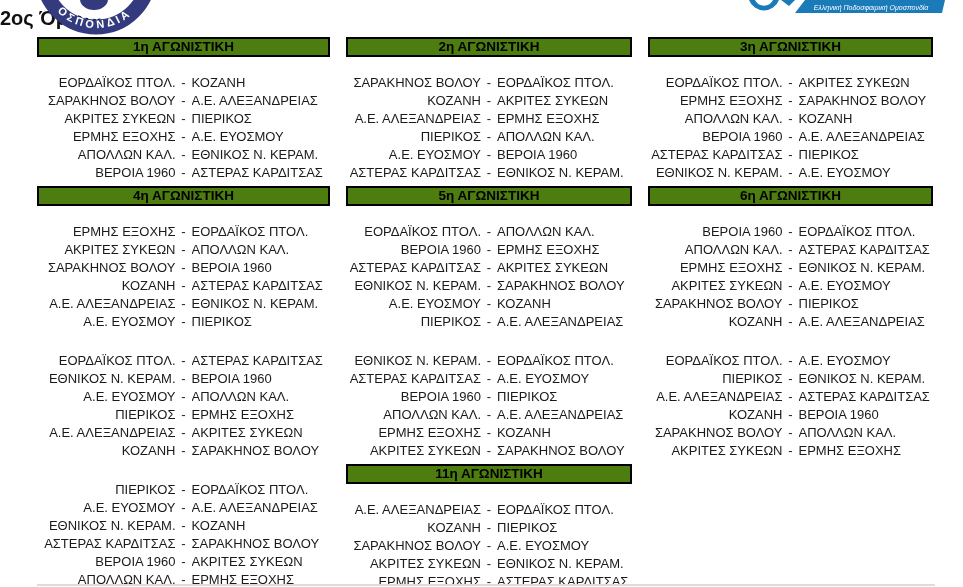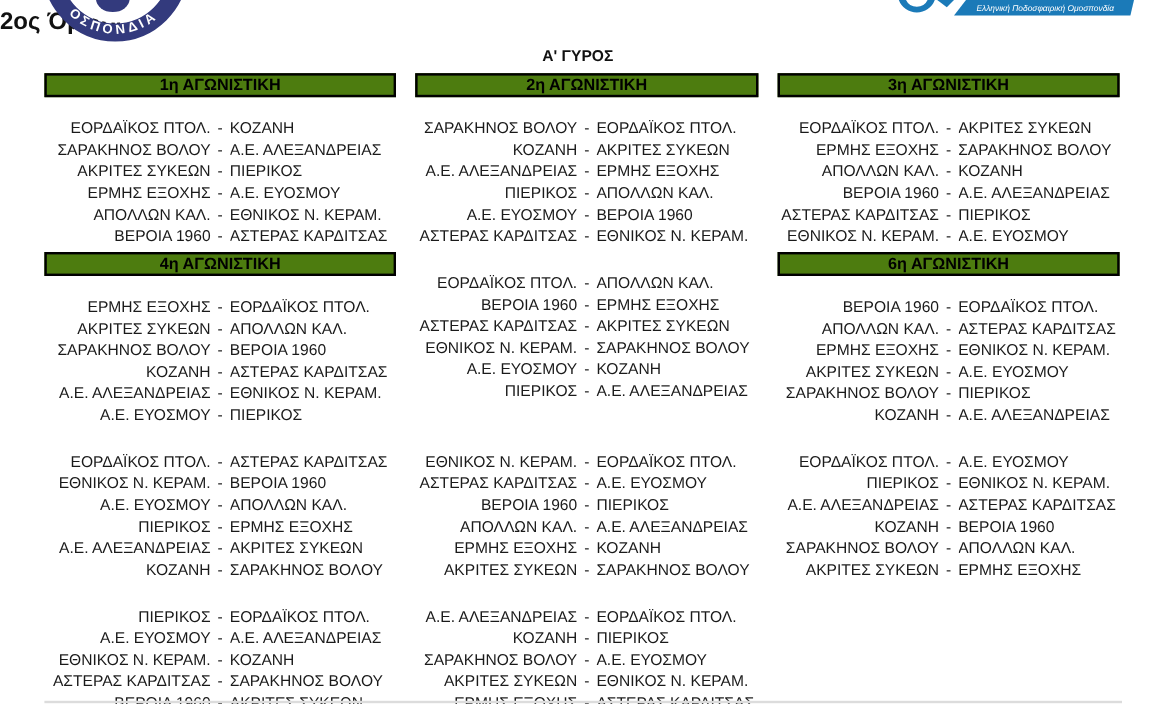--- a/index.html
+++ b/index.html
@@ -80,21 +80,20 @@
   <div class="logo-right">
     <svg width="200" height="18" viewBox="0 0 200 18">
       <path d="M 4 0 A 16 16 0 0 0 34 0 L 28 0 A 10 10 0 0 1 10 0 Z" fill="#1b7ab8"></path>
       <path d="M 36 0 L 50 0 L 44 6 Z" fill="#1b7ab8"></path>
       <polygon points="60,0 200,0 197,13 50,13" fill="#1b7ab8"></polygon>
       <text x="126" y="9.5" text-anchor="middle" font-size="7" font-style="italic" fill="#ffffff" font-family="Liberation Sans, sans-serif">Ελληνική Ποδοσφαιρική Ομοσπονδία</text>
     </svg>
   </div>
 
   <h1 class="doc-title">2ος Όμιλος</h1>
-  <h2 class="round-title">Α' ΓΥΡΟΣ</h2>
 
   <div class="grid">
   <div class="md-box">
     <div class="md-header">1η ΑΓΩΝΙΣΤΙΚΗ</div>
     <div class="fixtures">
   <div class="fixture">
     <span class="home">ΕΟΡΔΑΪΚΟΣ ΠΤΟΛ.</span>
     <span class="dash">-</span>
     <span class="away">ΚΟΖΑΝΗ</span>
   </div>
@@ -248,20 +247,21 @@
 
   <div class="fixture">
     <span class="home">Α.Ε. ΕΥΟΣΜΟΥ</span>
     <span class="dash">-</span>
     <span class="away">ΠΙΕΡΙΚΟΣ</span>
   </div>
 </div>
   </div>
 
   <div class="md-box">
+    <div class="md-header">5η ΑΓΩΝΙΣΤΙΚΗ</div>
     <div class="fixtures">
   <div class="fixture">
     <span class="home">ΕΟΡΔΑΪΚΟΣ ΠΤΟΛ.</span>
     <span class="dash">-</span>
     <span class="away">ΑΠΟΛΛΩΝ ΚΑΛ.</span>
   </div>
 
   <div class="fixture">
     <span class="home">ΒΕΡΟΙΑ 1960</span>
     <span class="dash">-</span>
@@ -489,20 +489,21 @@
 
   <div class="fixture">
     <span class="home">ΑΠΟΛΛΩΝ ΚΑΛ.</span>
     <span class="dash">-</span>
     <span class="away">ΕΡΜΗΣ ΕΞΟΧΗΣ</span>
   </div>
 </div>
   </div>
 
   <div class="md-box">
+    <div class="md-header">11η ΑΓΩΝΙΣΤΙΚΗ</div>
     <div class="fixtures">
   <div class="fixture">
     <span class="home">Α.Ε. ΑΛΕΞΑΝΔΡΕΙΑΣ</span>
     <span class="dash">-</span>
     <span class="away">ΕΟΡΔΑΪΚΟΣ ΠΤΟΛ.</span>
   </div>
 
   <div class="fixture">
     <span class="home">ΚΟΖΑΝΗ</span>
     <span class="dash">-</span>

